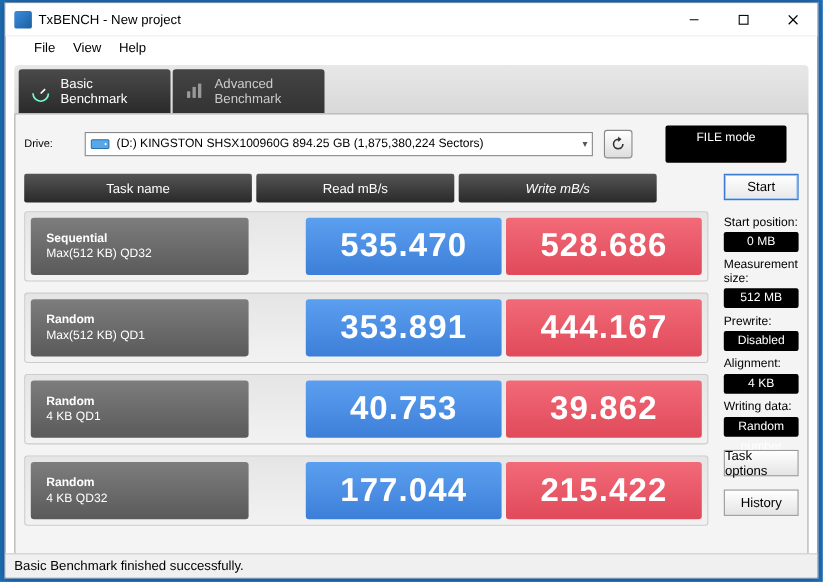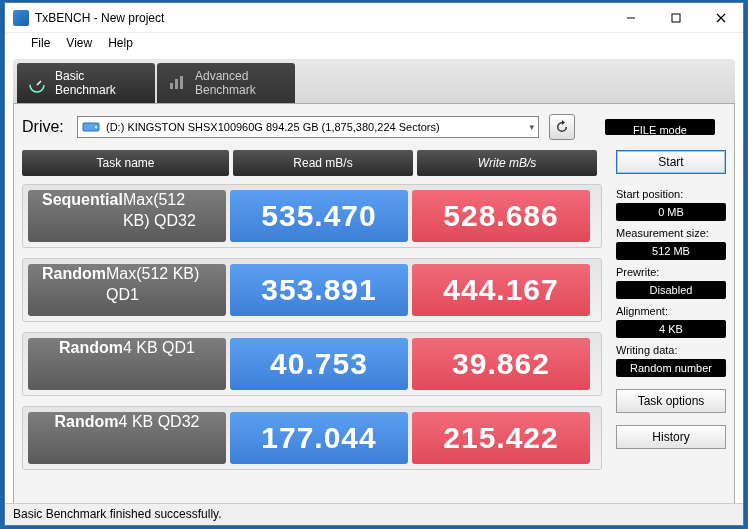--- a/index.html
+++ b/index.html
@@ -12,36 +12,36 @@
 .winbtn { width:45px; height:29px; display:flex; align-items:center; justify-content:center; font-size:13px; color:#000;}
 .menubar { height:20px; display:flex; gap:16px; padding:0 26px; align-items:center; font-size:12px; }
 .menubar span { cursor:default; }
 .content { padding:6px 8px 0 8px; }
 .tabbar { display:flex; gap:2px; background:linear-gradient(#e8e8e8,#d8d8d8); padding:4px 4px 0 4px; border-radius:4px 4px 0 0;}
 .tab { flex:0 0 138px; height:40px; background:linear-gradient(#444,#333); color:#ccc; display:flex; align-items:center; padding:0 10px; border-radius:3px 3px 0 0; font-size:12px; gap:8px; cursor:pointer;}
 .tab.active { background:linear-gradient(#4a4a4a,#2a2a2a); color:#fff; }
 .tab .ticon2 { width:20px; height:20px; display:flex; align-items:center; justify-content:center; }
 .tabpanel { border:1px solid #aaa; background:#f4f4f4; padding:10px 8px 8px 8px; height:410px; position:relative;}
 .driverow { display:flex; align-items:center; gap:10px; margin-bottom:10px;}
-.driverow .lbl { font-size:16px; width:45px;}
+.driverow .lbl { font-size:10px; width:45px;}
 .drivesel { flex:0 0 462px; height:22px; border:1px solid #888; background:#fff; display:flex; align-items:center; padding:0 4px; font-size:11px;}
 .drivesel .dicon { width:20px; height:14px; margin-right:4px; display:inline-flex; align-items:center; justify-content:center;}
 .drivesel .arrow { margin-left:auto; font-size:9px; color:#555;}
 .refbtn { width:26px; height:26px; border:1px solid #888; background:linear-gradient(#fff,#ddd); border-radius:3px; display:flex; align-items:center;justify-content:center; font-size:14px;}
-.filemode { width:110px; height:16px; background:#000; color:#fff; font-size:11px; text-align:center; line-height:22px; margin-left:20px; border-radius:2px;}
+.filemode { width:110px; height:34px; background:#000; color:#fff; font-size:11px; text-align:center; line-height:22px; margin-left:20px; border-radius:2px;}
 .mainrow { display:flex; gap:14px;}
 .results { flex:0 0 580px;}
 .headerrow { display:flex; height:26px; gap:4px; margin-bottom:8px;}
 .headerrow .hcell { background:linear-gradient(#555,#2a2a2a); color:#fff; font-size:12px; display:flex; align-items:center; justify-content:center; border-radius:2px;}
 .hcell.c1{flex:0 0 207px;} .hcell.c2{flex:0 0 180px;} .hcell.c3{flex:0 0 180px;font-style:italic;}
 .trow { display:flex; gap:4px; height:64px; margin-bottom:10px; background:linear-gradient(#e5e5e5,#f2f2f2); border:1px solid #ccc; border-radius:3px; padding:5px;}
-.taskcell { flex:0 0 198px; background:linear-gradient(#7d7d7d,#5a5a5a); border-radius:3px; color:#fff; font-size:16px; display:flex; flex-direction:row; justify-content:center; padding:0 14px; line-height:1.3;}
+.taskcell { flex:0 0 198px; background:linear-gradient(#7d7d7d,#5a5a5a); border-radius:3px; color:#fff; font-size:11px; display:flex; flex-direction:column; justify-content:center; padding:0 14px; line-height:1.3;}
 .taskcell .t1{font-weight:bold;}
 .valcell { flex:0 0 178px; border-radius:3px; color:#fff; font-family:'Arial',sans-serif; font-size:30px; font-weight:bold; display:flex; align-items:center; justify-content:center; letter-spacing:1px;}
-.valcell.read { background:linear-gradient(#5b9ff0,#3d7fd8); }
+.valcell.read { background:linear-gradient(#5b9ff0,#3d7fd8);margin-left:48px; }
 .valcell.write { background:linear-gradient(#f26a78,#e04a5a); }
 .sidebar { flex:1; display:flex; flex-direction:column; gap:2px; font-size:11px;}
 .startbtn { height:24px; background:linear-gradient(#fff,#e8e8e8); border:1px solid #2a6fc9; color:#000; font-size:12px; display:flex; align-items:center; justify-content:center; margin-bottom:8px; box-shadow:inset 0 0 0 1px #9cc5f0;}
 .plabel { font-size:11px; color:#000; margin-top:4px;}
 .pval { height:18px; background:#000; color:#fff; text-align:center; line-height:18px; border-radius:2px; margin-top:1px; font-size:11px;}
 .sbtn { height:24px; background:linear-gradient(#fff,#e4e4e4); border:1px solid #999; display:flex; align-items:center; justify-content:center; margin-top:10px; font-size:12px;}
 .statusbar { position:absolute; left:0; bottom:0; width:100%; height:22px; background:#f0f0f0; border-top:1px solid #ccc; font-size:12px; padding:3px 8px;}
 svg { display:block; }
 </style>
 </head>

